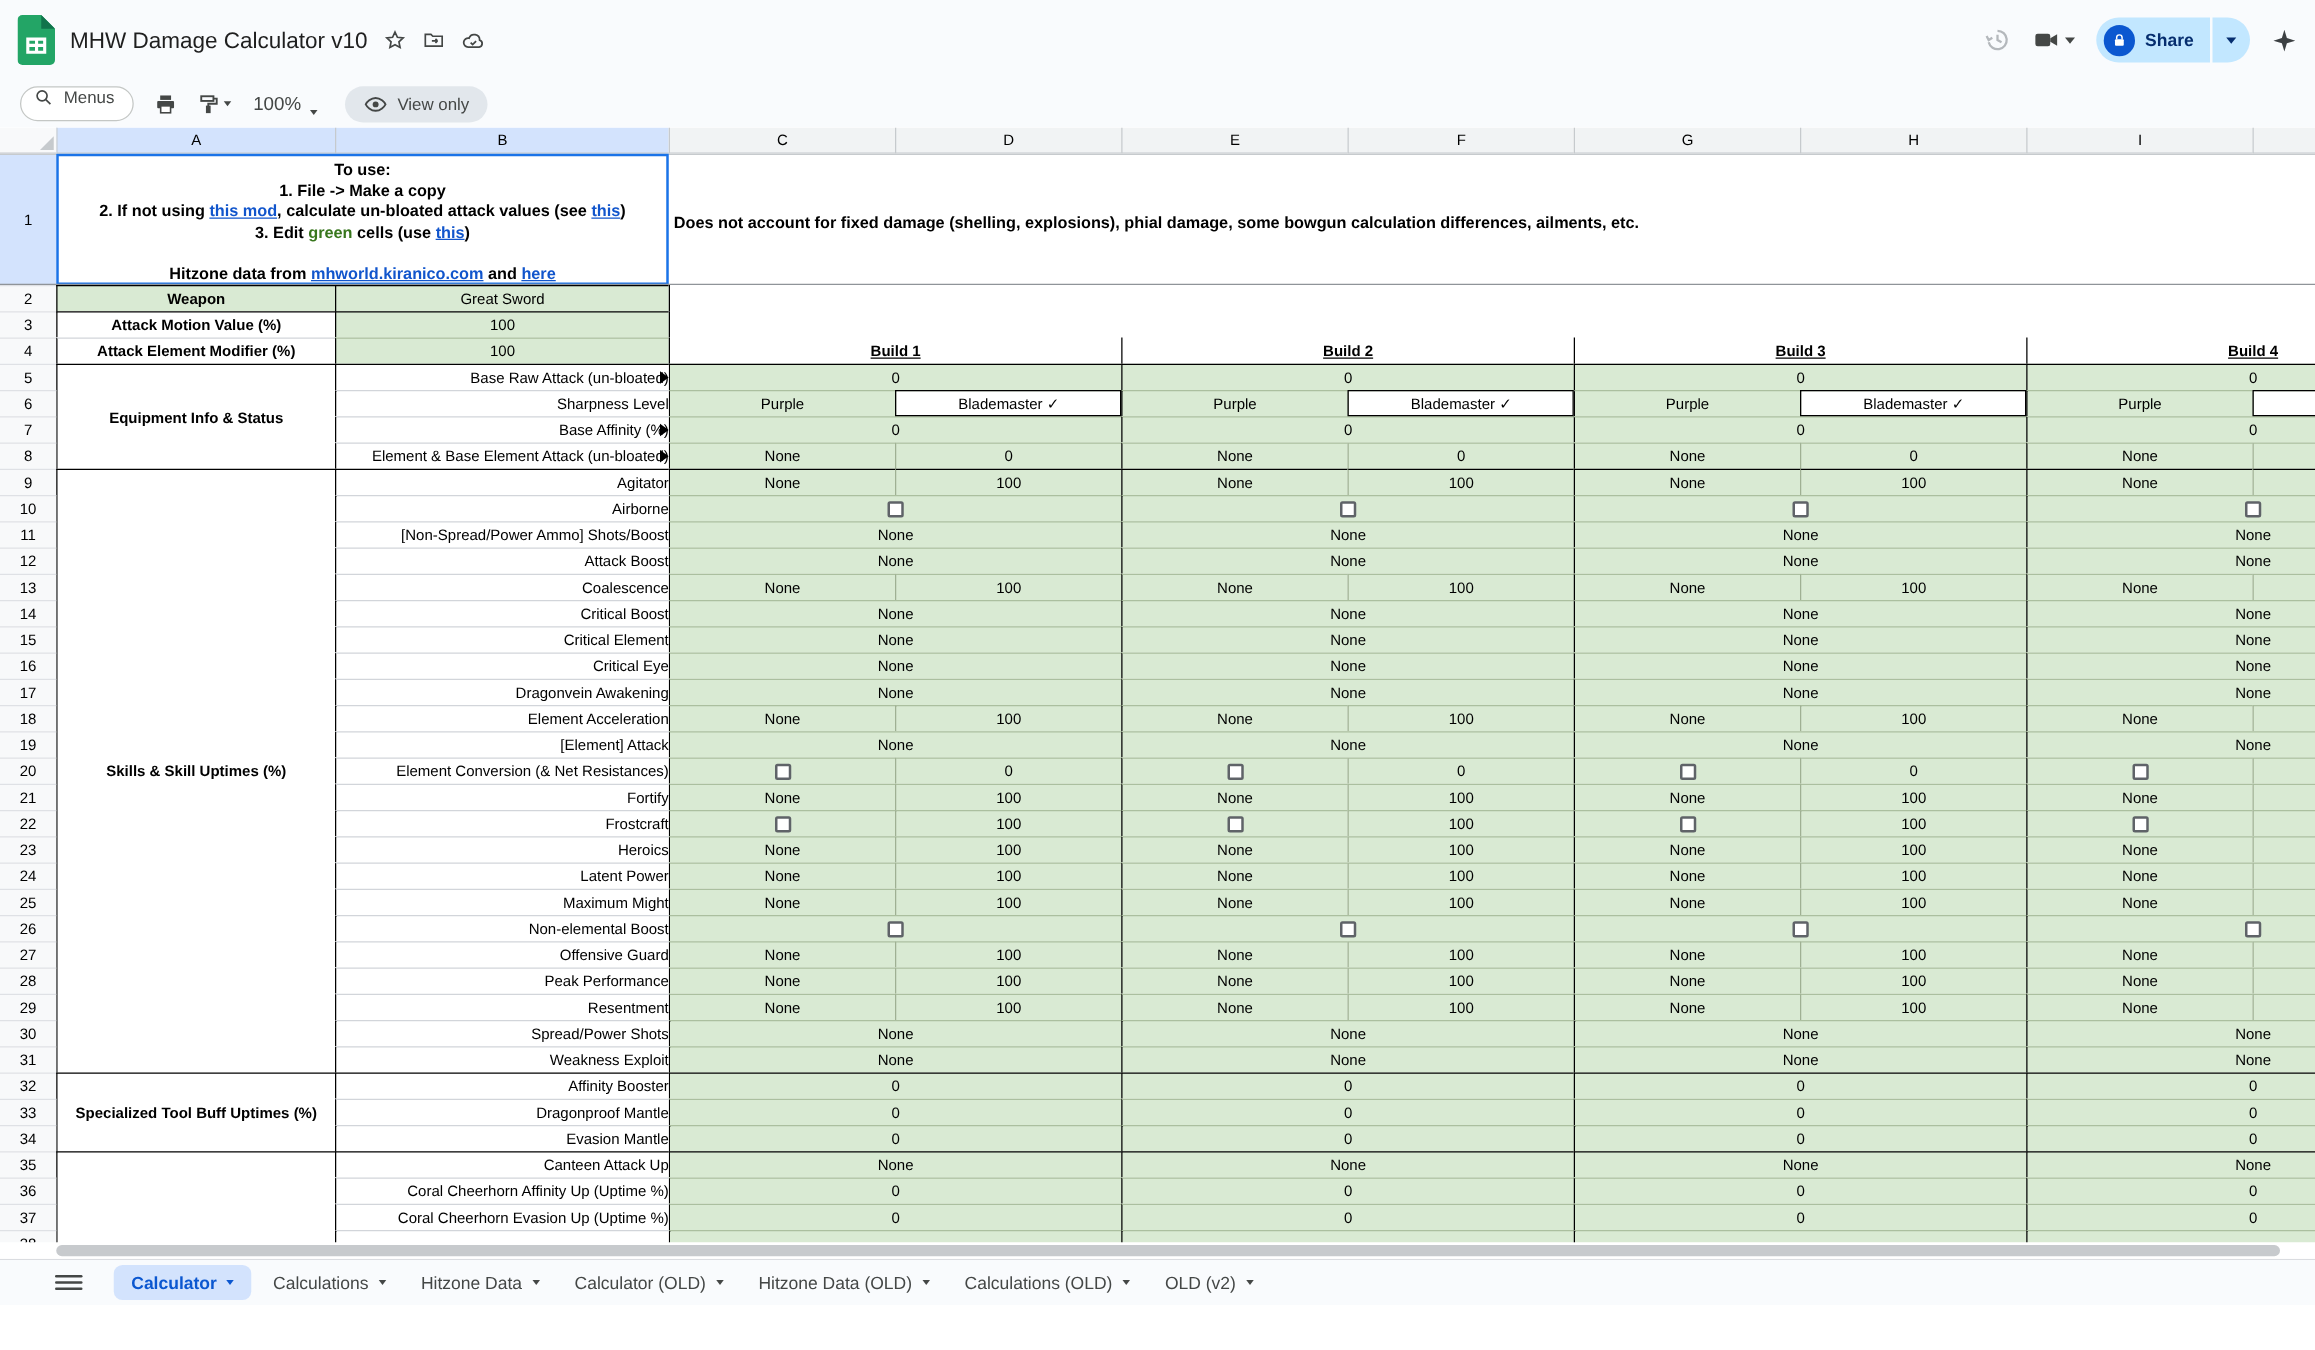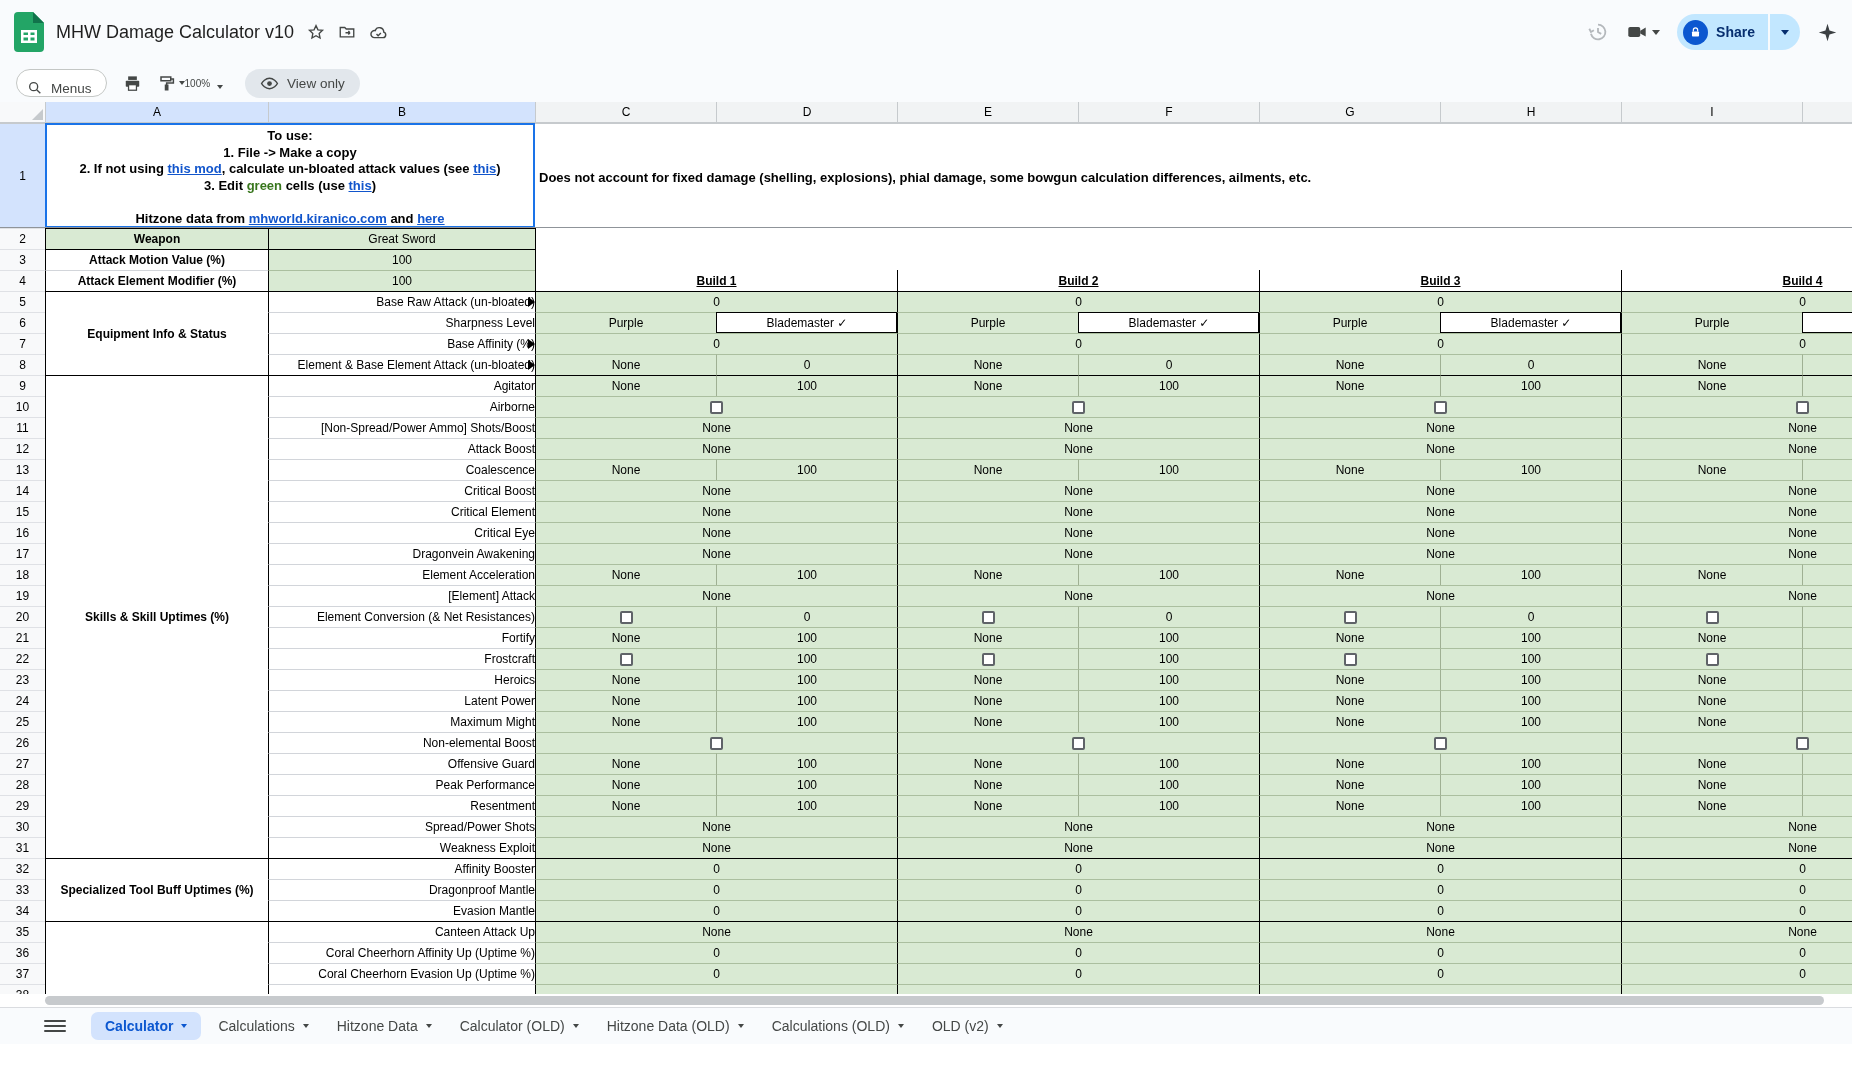--- a/index.html
+++ b/index.html
@@ -21,23 +21,23 @@
   .hicon{display:flex;align-items:center;gap:4px}
   .share{display:flex;align-items:center;height:36px}
   .share-main{display:flex;align-items:center;gap:8px;background:#c2e7ff;height:36px;border-radius:18px 0 0 18px;padding:0 13px 0 6px;font-size:14px;font-weight:700;color:#062e6f}
   .lockc{width:25px;height:25px;border-radius:50%;background:#0b57d0;display:flex;align-items:center;justify-content:center}
   .share-caret{display:flex;align-items:center;justify-content:center;background:#c2e7ff;height:36px;width:30px;border-radius:0 18px 18px 0;margin-left:2px;color:#062e6f}
   .caret{display:inline-block;width:0;height:0;border-left:4px solid transparent;border-right:4px solid transparent;border-top:5px solid currentColor}
   .caret.sm{border-left-width:3.5px;border-right-width:3.5px;border-top-width:4.5px}
 
   
   .tbar{height:38px;background:#f9fbfd;display:flex;align-items:center;padding-left:16px;flex:0 0 auto}
-  .menus-pill{display:flex;align-items:flex-end;gap:8px;border:1px solid #c4c7c5;border-radius:18px;height:28px;padding:0 14px 0 10px;font-size:13.5px;color:#444746;background:#fff}
+  .menus-pill{display:flex;align-items:flex-start;gap:8px;border:1px solid #c4c7c5;border-radius:18px;height:28px;padding:0 14px 0 10px;font-size:13.5px;color:#444746;background:#fff}
   .tico{display:flex;align-items:center;gap:3px;margin-left:16px;color:#444746}
-  .zoom{display:flex;align-items:flex-end;gap:7px;font-size:10px;color:#444746;}
+  .zoom{display:flex;align-items:flex-end;gap:7px;font-size:15px;color:#444746;margin-left:18px}
   .viewonly{display:flex;align-items:center;gap:8px;background:#e2e7ec;border-radius:15px;height:29px;padding:0 15px;font-size:13.5px;font-weight:500;color:#444746;margin-left:22px}
 
   
   .fbar{height:36px;background:#fff;border-top:1px solid #e0e3e7;border-bottom:1px solid #c3c7cb;display:flex;align-items:center;flex:0 0 auto}
   .namebox{width:106px;display:flex;align-items:center;justify-content:space-between;padding:0 10px 0 16px;font-size:13px;color:#202124}
   .namebox .caret{color:#444746}
   .vd{width:1px;height:20px;background:#dadce0}
   .fx{font-size:13.5px;font-style:italic;color:#5f6368;margin:0 16px 0 14px}
   .fcontent{font-size:13px;color:#202124}
 

